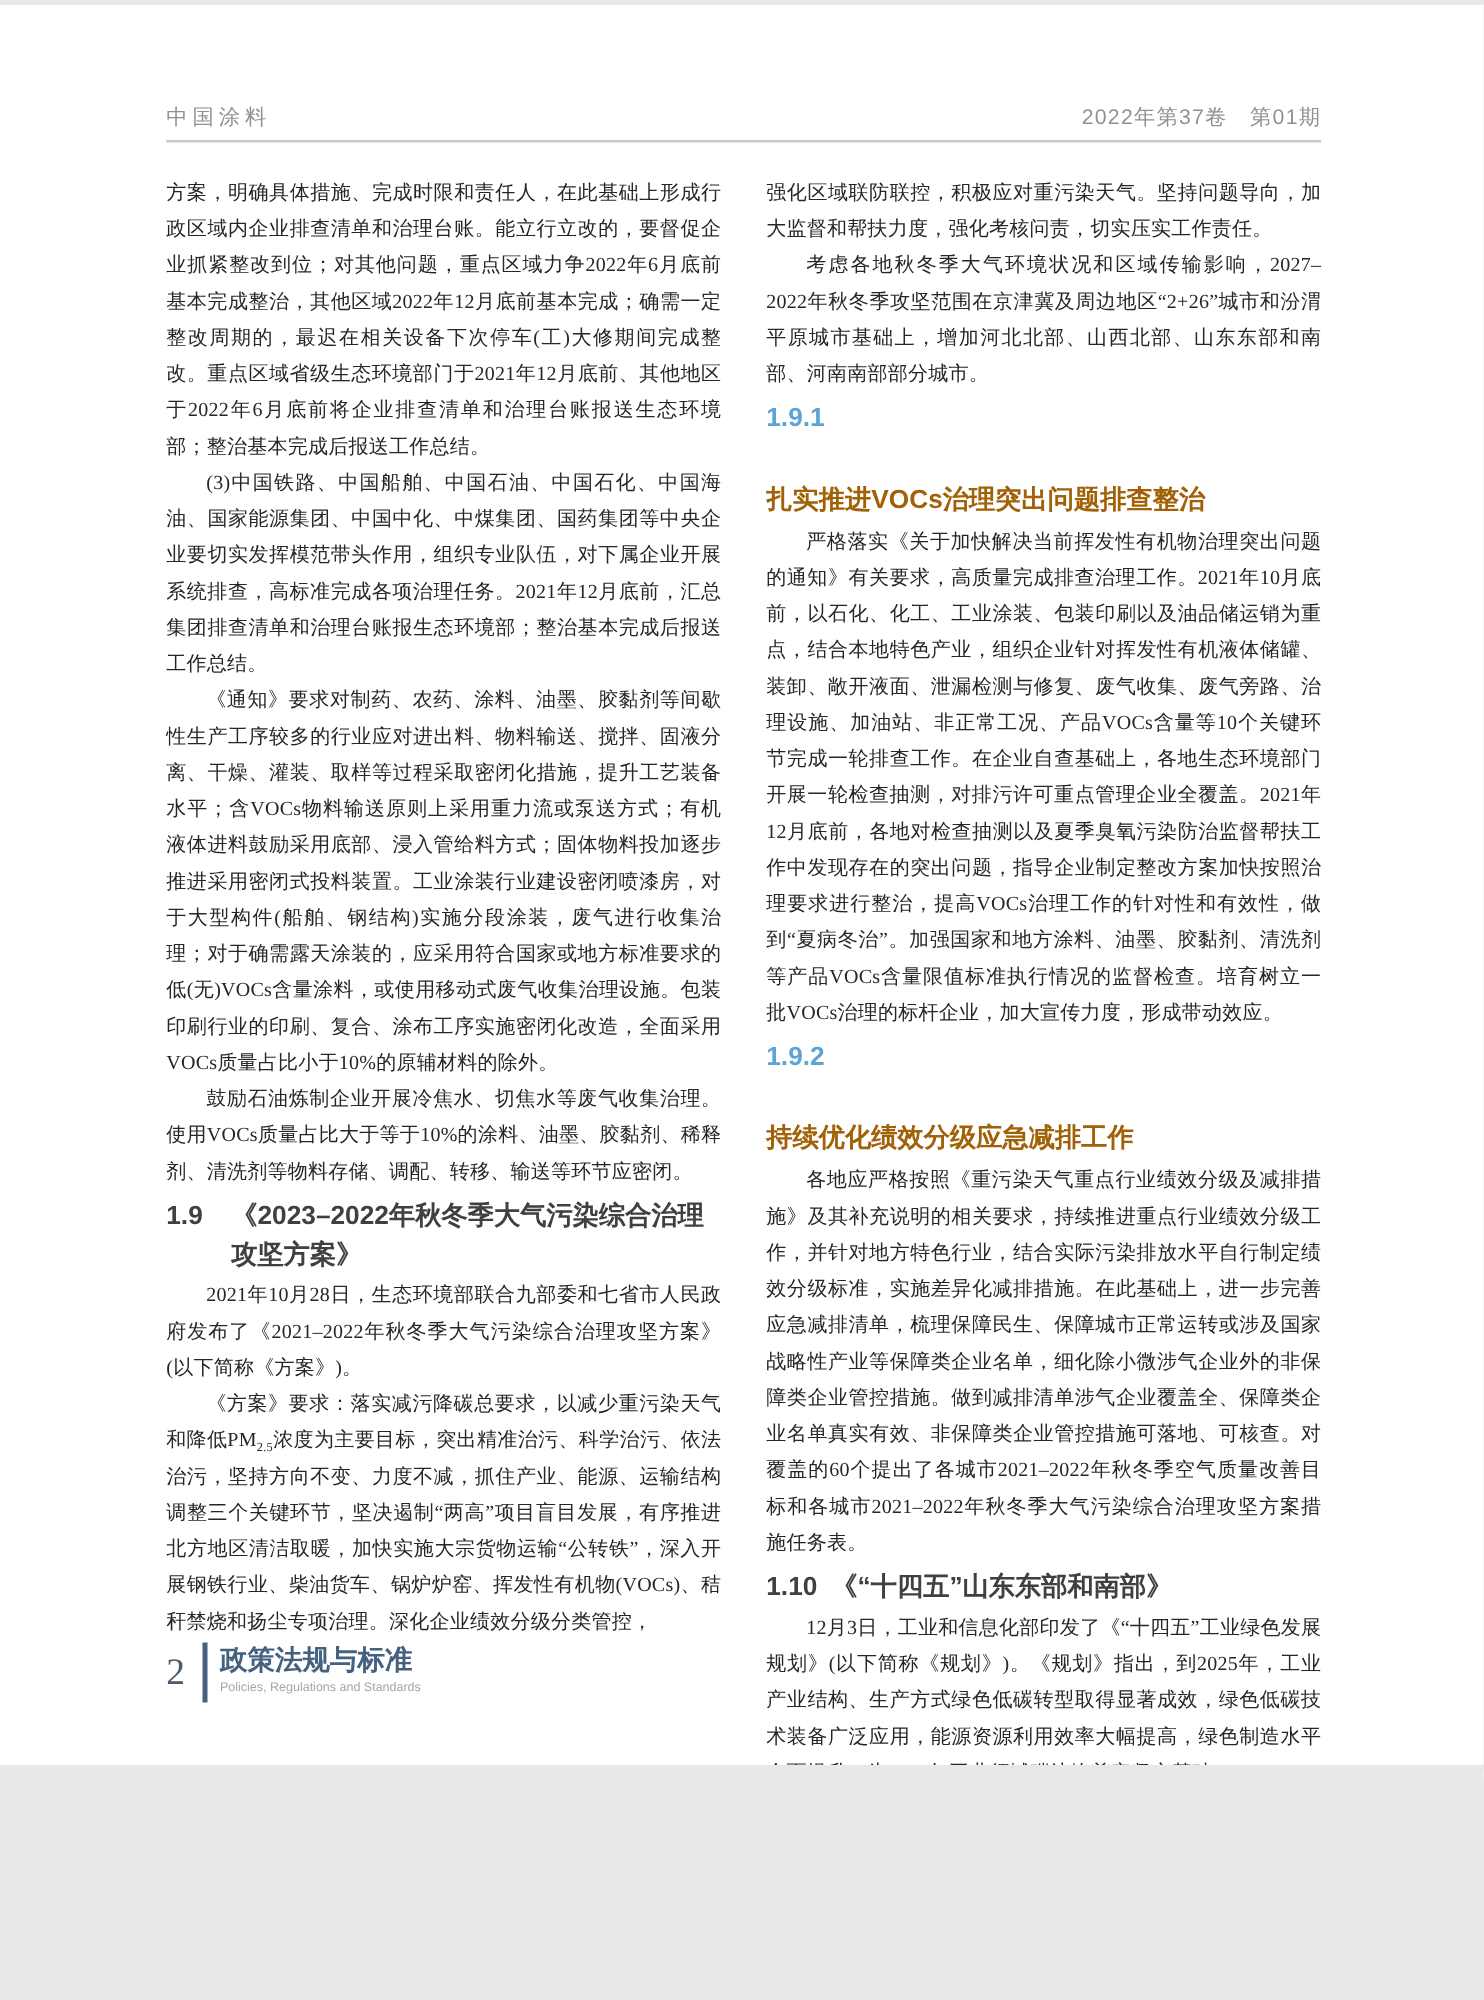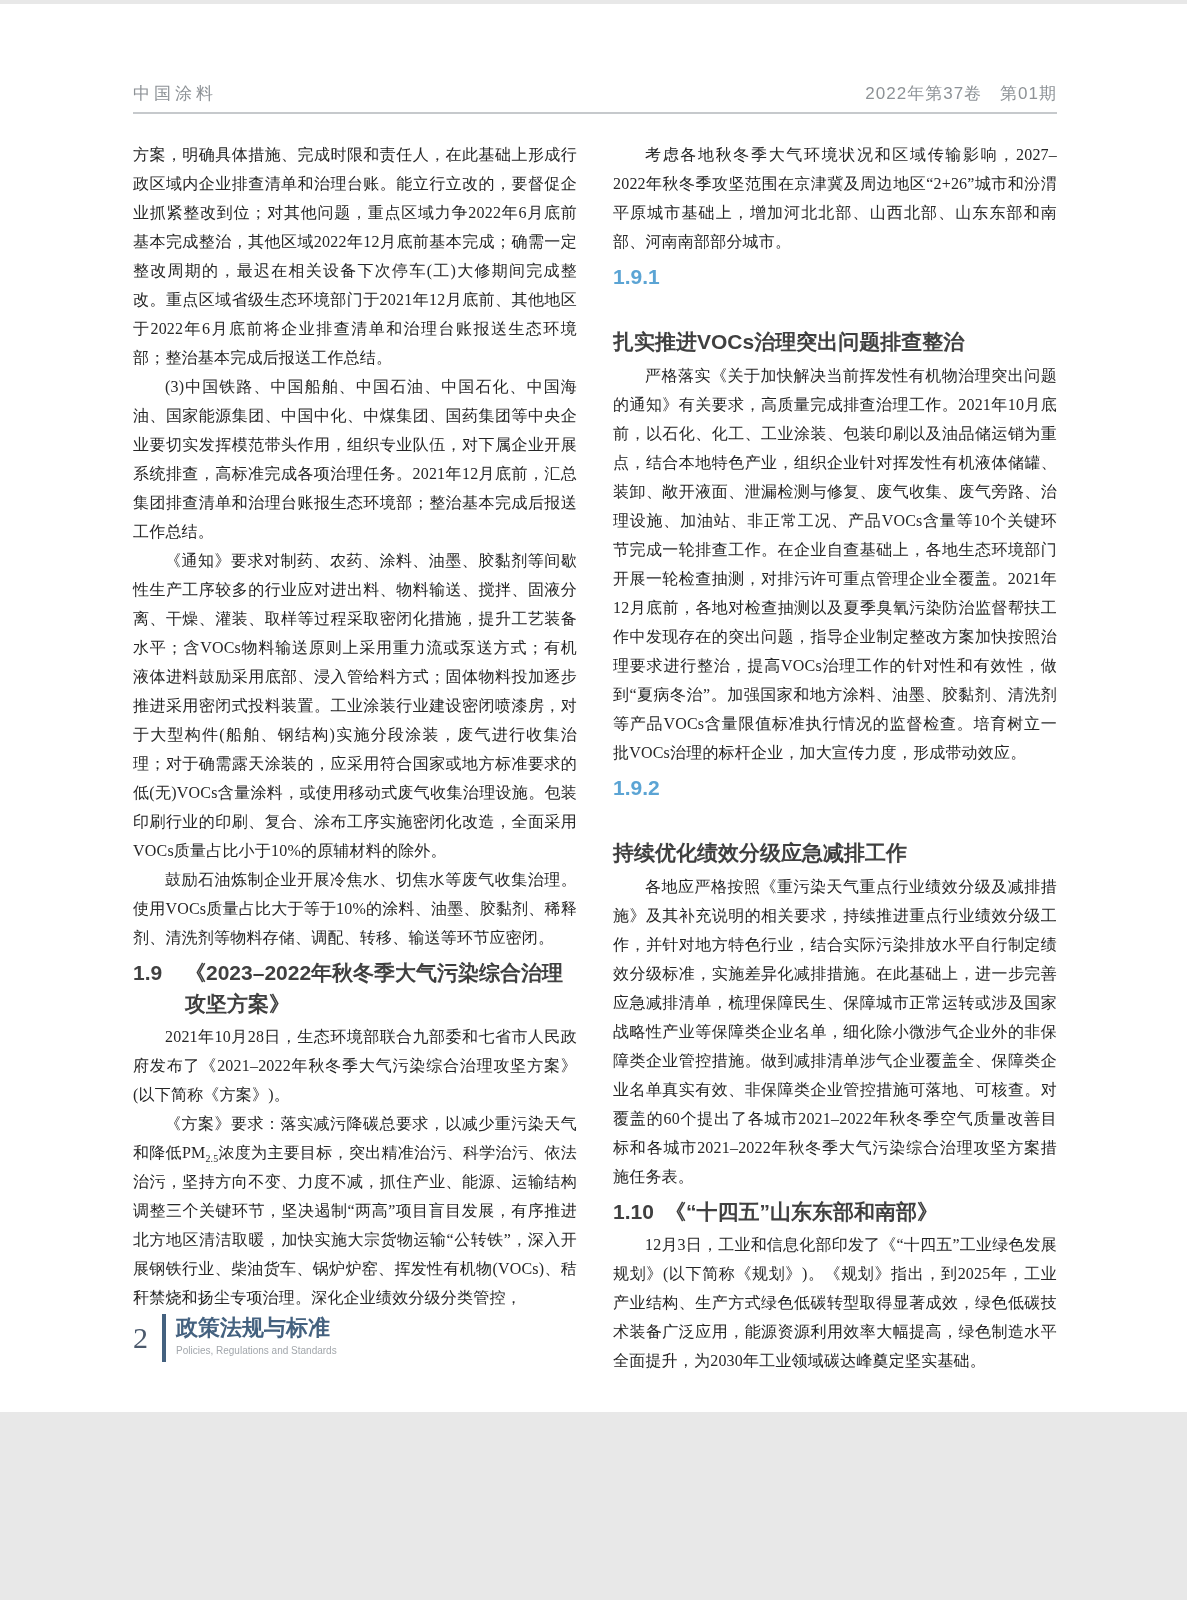--- a/index.html
+++ b/index.html
@@ -62,21 +62,21 @@
   .sec-h3 {
     display: flex;
     margin: 6px 0 4px 0;
     font-family: "Liberation Sans", "DejaVu Sans", sans-serif;
     font-weight: bold;
     font-size: 21px;
     line-height: 30px;
     flex-direction: column;
   }
   .sec-h3 .sec-num { flex: 0 0 65px; color: #5ba4d4; }
-  .sec-h3 .sec-title { flex: 1; color: #404040; }
+  .sec-h3 .sec-title { flex: 1; color: #a16207; }
   
   .page-footer {
     position: absolute;
     left: 133px;
     bottom: 50px;
     display: flex;
     align-items: center;
   }
   .page-num {
     font-size: 30px;
@@ -123,20 +123,21 @@
       <p class="body-p">鼓励石油炼制企业开展冷焦水、切焦水等废气收集治理。使用VOCs质量占比大于等于10%的涂料、油墨、胶黏剂、稀释剂、清洗剂等物料存储、调配、转移、输送等环节应密闭。</p>
       <div class="sec-h2">
         <span class="sec-num">1.9</span>
         <span class="sec-title">《2023–2022年秋冬季大气污染综合治理攻坚方案》</span>
       </div>
       <p class="body-p">2021年10月28日，生态环境部联合九部委和七省市人民政府发布了《2021–2022年秋冬季大气污染综合治理攻坚方案》(以下简称《方案》)。</p>
       <p class="body-p"><span>《方案》要求：落实减污降碳总要求，以减少重污染天气和降低PM</span><sub>2.5</sub><span>浓度为主要目标，突出精准治污、科学治污、依法治污，坚持方向不变、力度不减，抓住产业、能源、运输结构调整三个关键环节，坚决遏制“两高”项目盲目发展，有序推进北方地区清洁取暖，加快实施大宗货物运输“公转铁”，深入开展钢铁行业、柴油货车、锅炉炉窑、挥发性有机物(VOCs)、秸秆禁烧和扬尘专项治理。深化企业绩效分级分类管控，</span></p>
     </div>
 
     <div class="col">
+      <p class="body-p no-indent">强化区域联防联控，积极应对重污染天气。坚持问题导向，加大监督和帮扶力度，强化考核问责，切实压实工作责任。</p>
       <p class="body-p">考虑各地秋冬季大气环境状况和区域传输影响，2027–2022年秋冬季攻坚范围在京津冀及周边地区“2+26”城市和汾渭平原城市基础上，增加河北北部、山西北部、山东东部和南部、河南南部部分城市。</p>
       <div class="sec-h3">
         <span class="sec-num">1.9.1</span>
         <span class="sec-title">扎实推进VOCs治理突出问题排查整治</span>
       </div>
       <p class="body-p">严格落实《关于加快解决当前挥发性有机物治理突出问题的通知》有关要求，高质量完成排查治理工作。2021年10月底前，以石化、化工、工业涂装、包装印刷以及油品储运销为重点，结合本地特色产业，组织企业针对挥发性有机液体储罐、装卸、敞开液面、泄漏检测与修复、废气收集、废气旁路、治理设施、加油站、非正常工况、产品VOCs含量等10个关键环节完成一轮排查工作。在企业自查基础上，各地生态环境部门开展一轮检查抽测，对排污许可重点管理企业全覆盖。2021年12月底前，各地对检查抽测以及夏季臭氧污染防治监督帮扶工作中发现存在的突出问题，指导企业制定整改方案加快按照治理要求进行整治，提高VOCs治理工作的针对性和有效性，做到“夏病冬治”。加强国家和地方涂料、油墨、胶黏剂、清洗剂等产品VOCs含量限值标准执行情况的监督检查。培育树立一批VOCs治理的标杆企业，加大宣传力度，形成带动效应。</p>
       <div class="sec-h3">
         <span class="sec-num">1.9.2</span>
         <span class="sec-title">持续优化绩效分级应急减排工作</span>
       </div>

